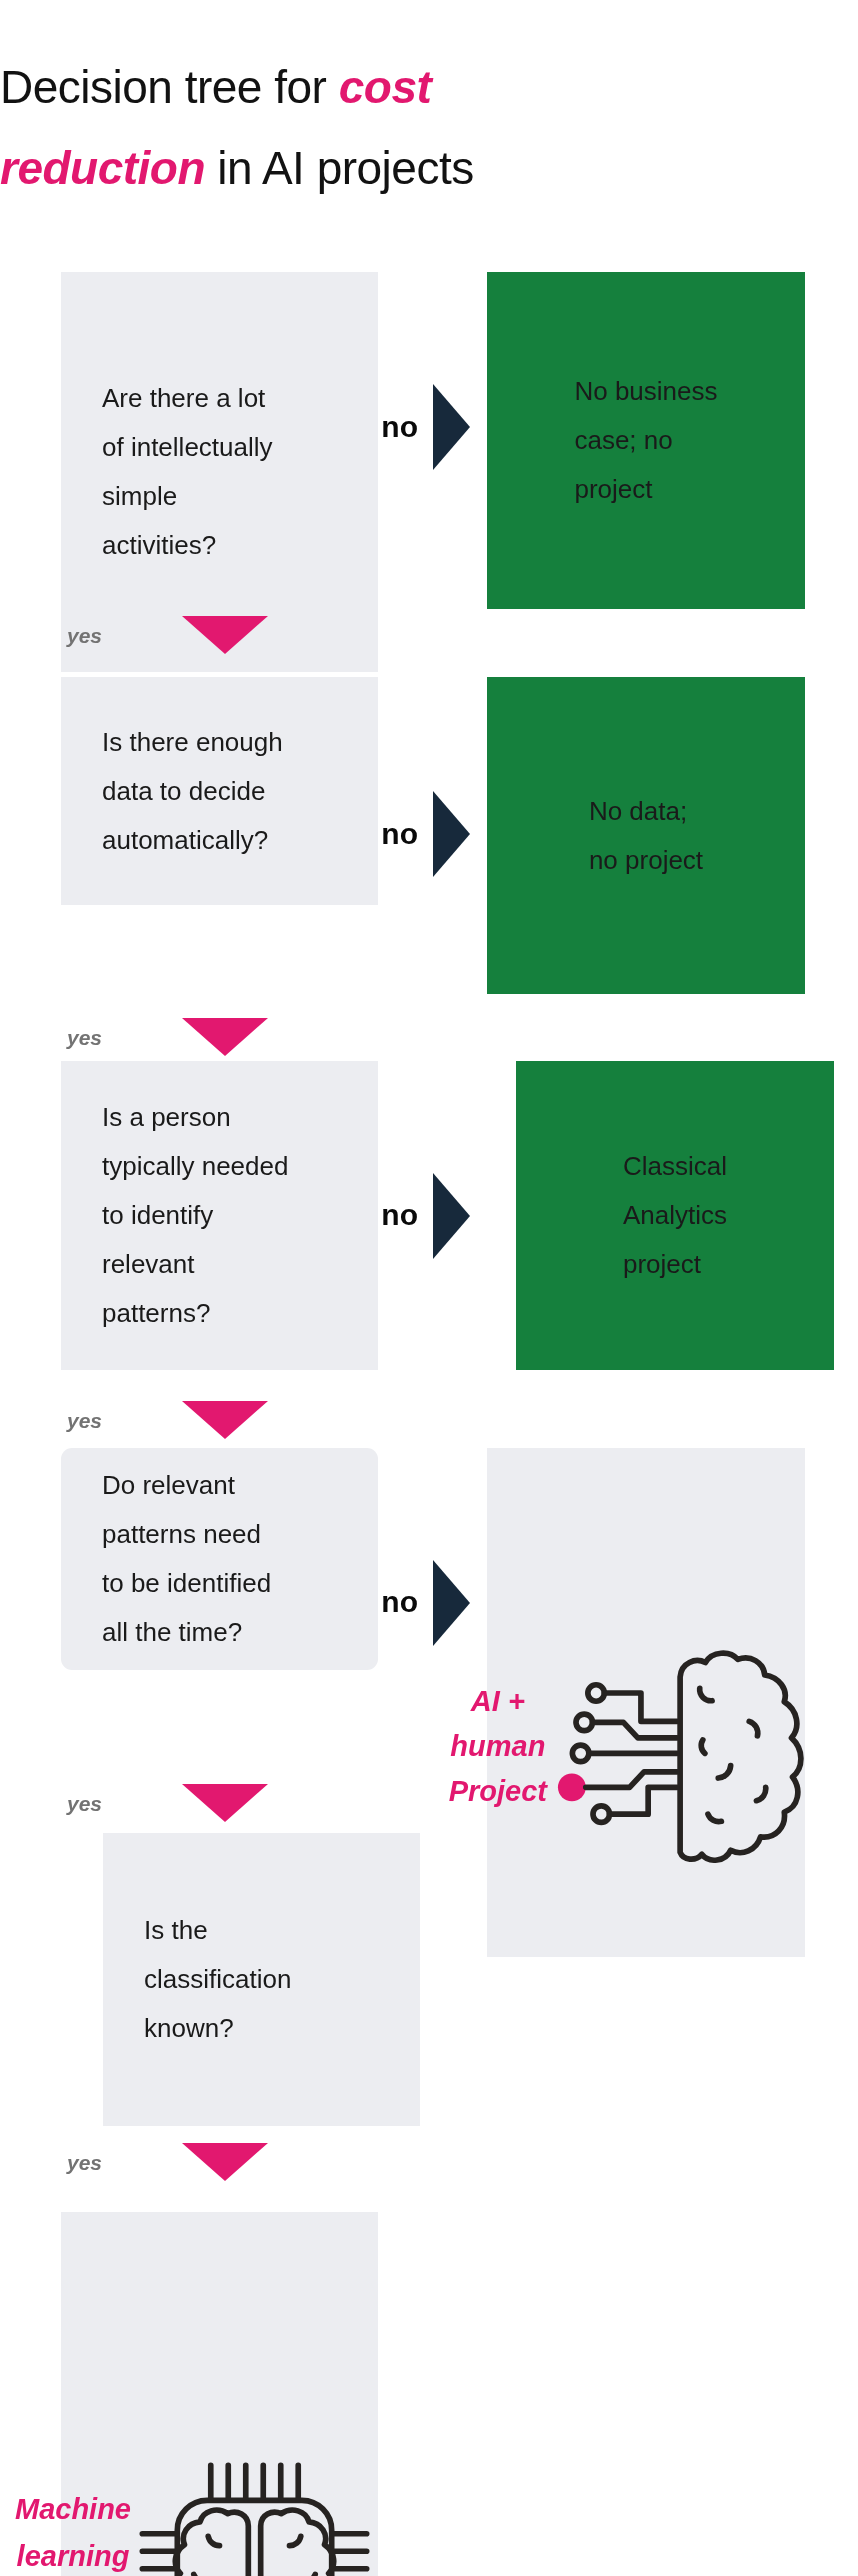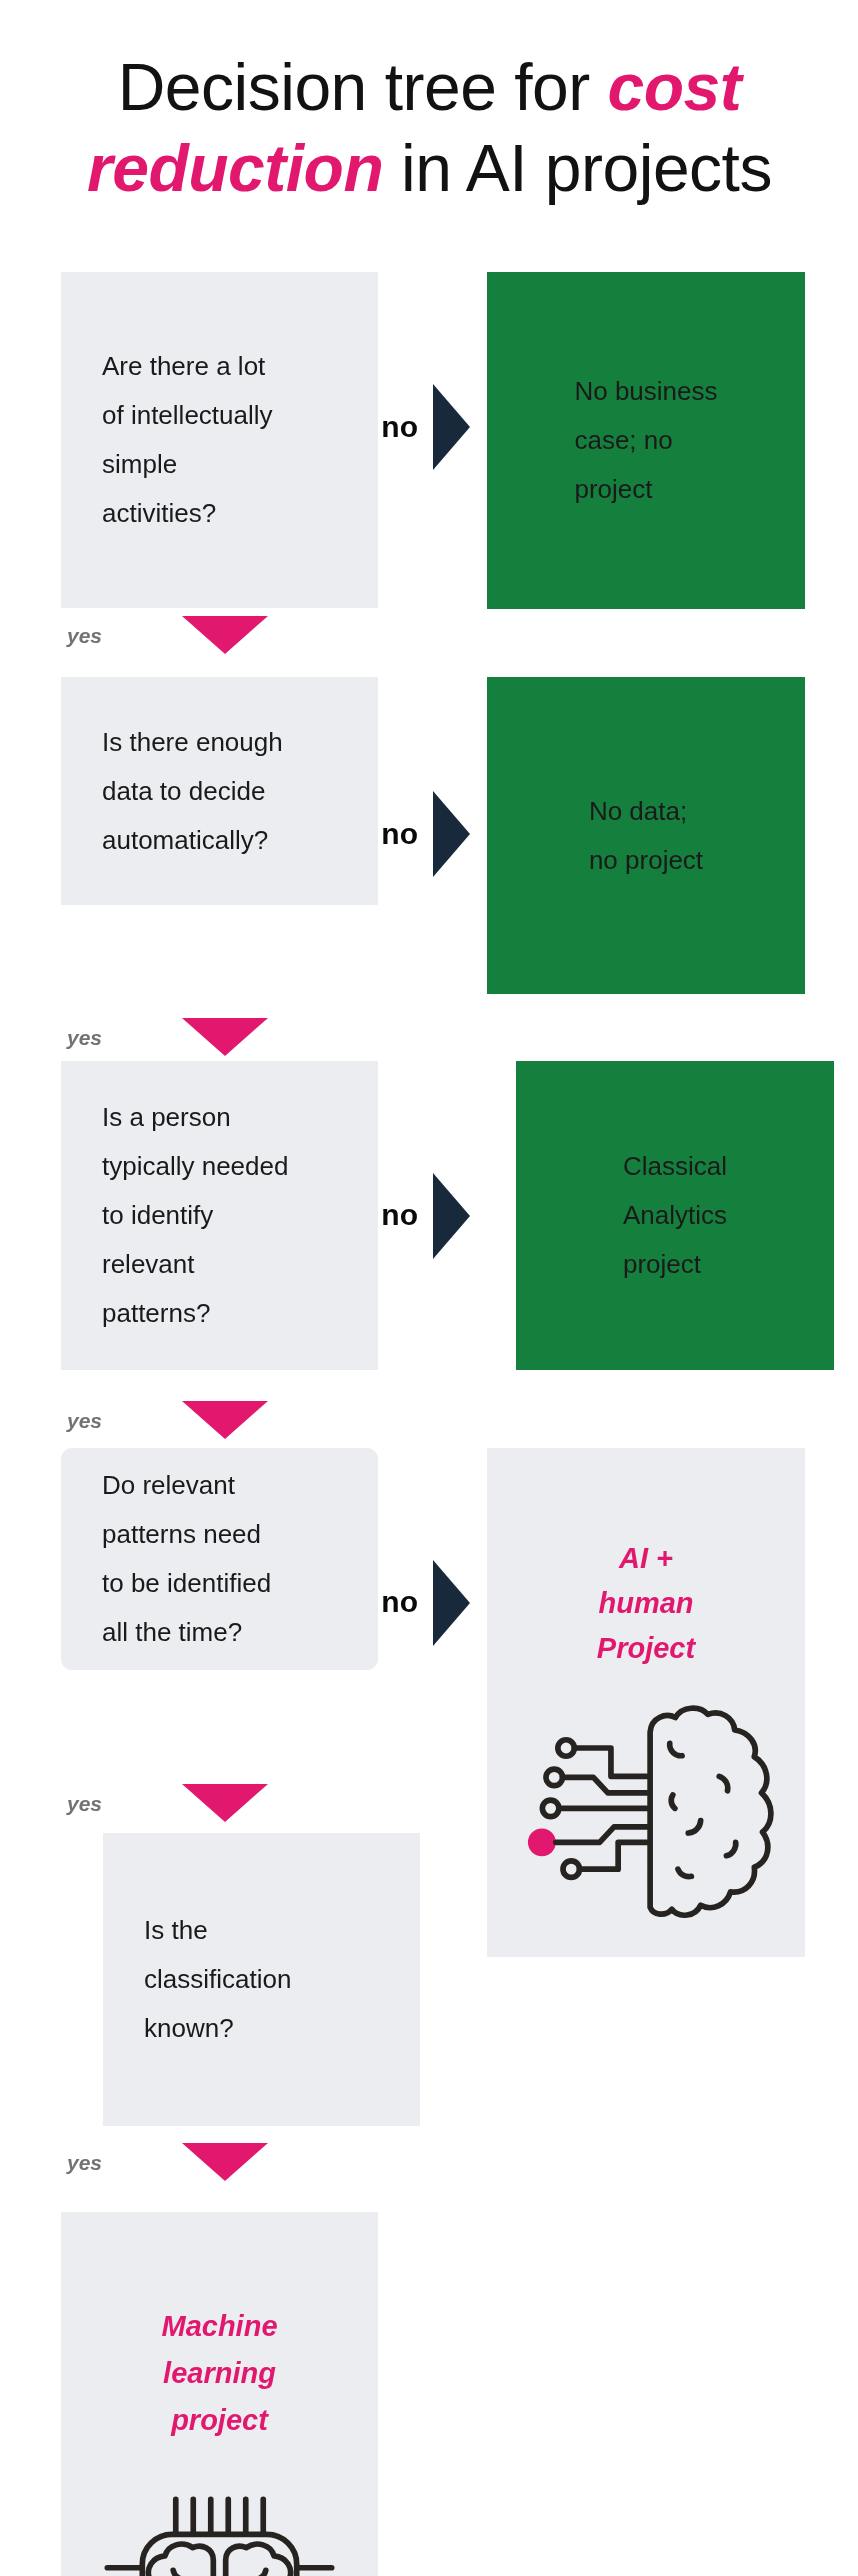--- a/index.html
+++ b/index.html
@@ -3,21 +3,21 @@
 <meta charset="utf-8">
 <style>
   html,body{margin:0;padding:0;background:#ffffff;}
   #canvas{
     position:relative;width:859px;height:2842px;margin:0 auto;
     background:#ffffff;font-family:"Liberation Sans",sans-serif;color:#191919;
     overflow:hidden;
   }
   .title{
     position:absolute;top:47px;left:0;right:0;
-    text-align:center;font-size:66px;line-height:81px;color:#121212;
+    text-align:left;font-size:46px;line-height:81px;color:#121212;
     letter-spacing:-0.5px;
   }
   .title .hl{color:#E2186F;font-weight:bold;font-style:italic;}
   .box{position:absolute;background:#ECEDF1;}
   .box.dark{background:#15803d;}
   .qbox{
     display:flex;align-items:center;box-sizing:border-box;padding-left:41px;
     font-size:26px;line-height:49px;white-space:pre-line;color:#1a1a1a;
   }
   .obox{
@@ -36,38 +36,38 @@
     position:absolute;left:433px;width:0;height:0;
     border-top:43px solid transparent;border-bottom:43px solid transparent;
     border-left:37px solid #17293B;
   }
   .tri-down{
     position:absolute;left:182px;width:0;height:0;
     border-left:43px solid transparent;border-right:43px solid transparent;
     border-top:38px solid #E2186F;
   }
   .result-box{
-    display:flex;flex-direction:column;align-items:center;box-sizing:border-box;
+    display:flex;flex-direction:row;align-items:center;box-sizing:border-box;justify-content:flex-end;
   }
   .result-title{
     font-size:29px;line-height:45px;font-weight:bold;font-style:italic;
     color:#E2186F;text-align:center;white-space:pre-line;
   }
   .icon-wrap{display:block;}
   svg .ln{fill:none;stroke:#262321;stroke-width:11;stroke-linecap:round;stroke-linejoin:round;}
   svg .pinkfill{fill:#E2186F;stroke:none;}
 </style>
 </head>
 <body>
 
 <div id="canvas">
 
   <div class="title"><span>Decision tree for </span><span class="hl">cost</span><br><span class="hl">reduction</span><span> in AI projects</span></div>
 
-  <div class="box qbox" style="left:61px;top:272px;width:317px;height:336px;">
+  <div class="box qbox" style="left:61px;top:272px;width:317px;height:400px;">
     <span>Are there a lot
 of intellectually
 simple
 activities?</span>
   </div>
   <div class="no-label" style="top:411px;">no</div>
   <div class="tri-right" style="top:384px;"></div>
   <div class="box dark obox" style="left:487px;top:272px;width:318px;height:337px;">
     <span>No business
 case; no

